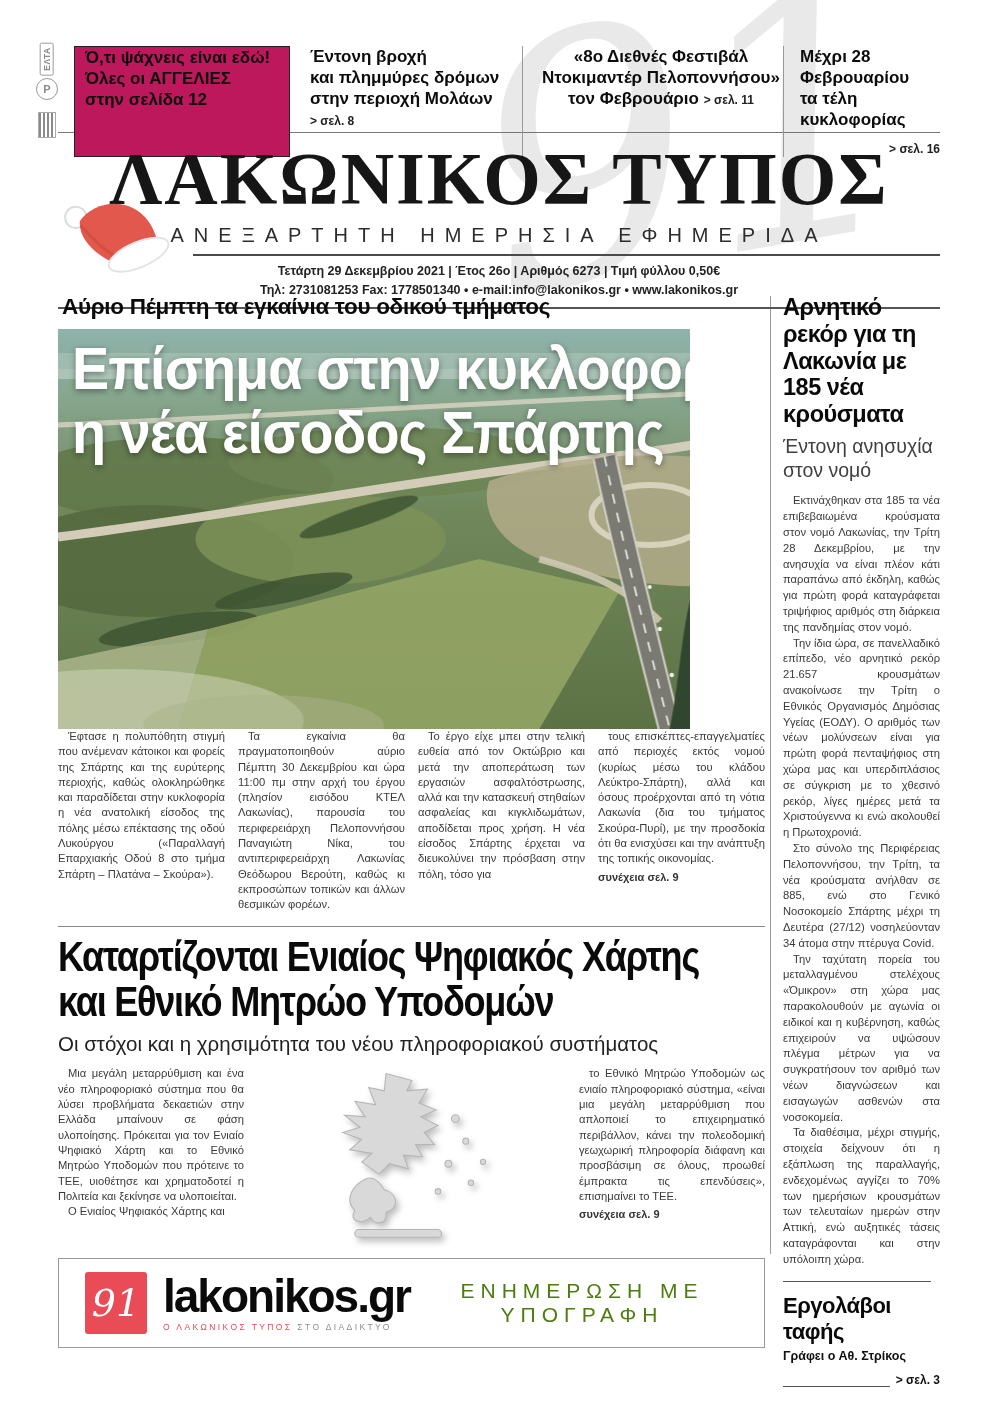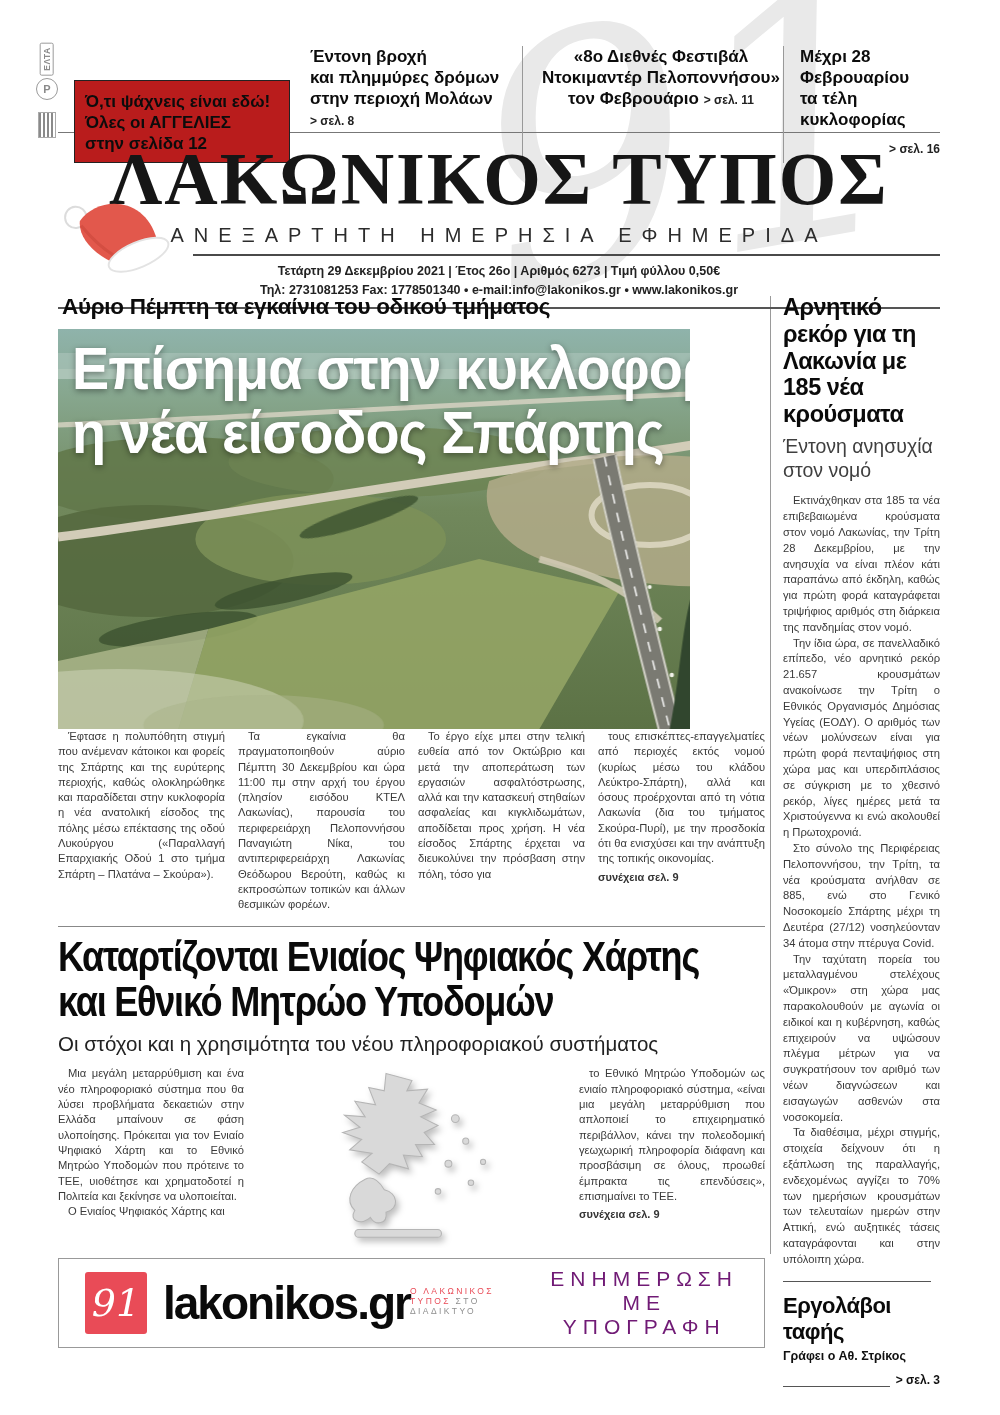--- a/index.html
+++ b/index.html
@@ -17,21 +17,21 @@
   .rail-box{transform:rotate(-90deg);font-size:8.5px;font-weight:bold;letter-spacing:.5px;
             border:1px solid #9a9a9a;padding:1px 4px;border-radius:2px;background:#fff;}
   .rail-circle{width:20px;height:20px;border:1.5px solid #9a9a9a;border-radius:50%;
                display:flex;align-items:center;justify-content:center;font-size:11px;font-weight:bold;}
   .rail-barcode{width:16px;height:24px;background:repeating-linear-gradient(90deg,#8a8a8a 0 2px,#fff 2px 4px);
                 border:1px solid #aaa;}
 
   
   .teasers{position:absolute;left:74px;top:46px;width:866px;display:flex;z-index:1;}
   .teaser{font-weight:bold;font-size:17px;line-height:1.24;color:#0c0c0c;}
-  .teaser-box{border:1.5px solid #222;padding:10px 10px 8px;width:194px;background:#b91c1c;margin-top:34px;}
+  .teaser-box{border:1.5px solid #222;padding:0 10px 8px;width:194px;background:#be185d;}
   .teaser-2{margin-left:20px;width:212px;}
   .teaser-3{border-left:1px solid #999;padding-left:16px;width:244px;text-align:center;}
   .teaser-4{border-left:1px solid #999;padding-left:16px;flex:1;}
   .t-line{display:block;}
   .pg-ref{font-size:12px;font-weight:bold;color:#222;white-space:nowrap;}
   .teaser-4 .pg-ref{display:block;text-align:right;margin-top:12px;}
 
   .top-rule{position:absolute;top:132px;left:58px;width:882px;border-top:1.5px solid #777;}
 
   
@@ -70,26 +70,26 @@
   .s2-col{width:186px;flex:none;font-size:11.2px;line-height:15.3px;text-align:justify;color:#3a3a3a;}
   .s2-col p{margin:0;text-indent:10px;}
   .s2-map{flex:1;display:flex;align-items:flex-start;justify-content:center;}
   .s2-map svg{filter:drop-shadow(3px 4px 3px rgba(0,0,0,.25));}
 
   
   .banner{border:1px solid #999;height:88px;display:flex;align-items:center;padding:0 26px;
           gap:16px;margin-top:10px;background:#fff;}
   .logo-sq{width:62px;height:62px;border-radius:3px;display:flex;align-items:center;justify-content:center;
            color:#fff;font-family:"DejaVu Serif",serif;font-style:italic;font-size:38px;flex:none;}
-  .site-wrap{display:flex;flex-direction:row;}
+  .site-wrap{display:flex;flex-direction:column;}
   .site{font-size:46px;font-weight:bold;letter-spacing:-2px;line-height:.95;color:#0a0a0a;}
   .tagline{font-size:8.5px;letter-spacing:2.4px;margin-top:4px;}
   .tagline .tg-a{color:#e94b57;}
   .tagline .tg-b{color:#8e8e8e;}
-  .slogan{flex:1;text-align:center;font-size:21px;letter-spacing:6px;color:#701a75;}
+  .slogan{flex:1;text-align:center;font-size:21px;letter-spacing:6px;color:#4d7c0f;}
 
   
   .sidebar{position:absolute;left:783px;top:294px;width:157px;z-index:1;}
   .cv-head{font-size:23.5px;font-weight:bold;line-height:1.14;letter-spacing:-.5px;color:#0a0a0a;margin-bottom:7px;}
   .cv-sub{font-size:19.5px;font-weight:400;color:#3f3f3f;line-height:1.22;margin-bottom:11px;}
   .sidebar p{font-size:11.2px;line-height:15.8px;text-align:justify;color:#3a3a3a;margin:0;text-indent:10px;}
   .op-rule{border:0;border-top:1px solid #555;margin:13px 0 11px;width:94%;}
   .op-title{font-size:22px;font-weight:bold;letter-spacing:-.5px;color:#0a0a0a;}
   .op-byline{font-size:12.5px;font-weight:bold;margin-top:4px;color:#111;}
   .op-pg{display:flex;align-items:flex-end;gap:6px;margin-top:10px;}
@@ -201,21 +201,21 @@
       </svg>
       <div class="headline-overlay">
         <div class="hl">Επίσημα στην κυκλοφορία</div>
         <div class="hl">η νέα είσοδος Σπάρτης</div>
       </div>
     </div>
 
 
     <div class="lead-cols">
       <div class="col">
-          <p>Έφτασε η πολυπόθητη στιγμή που ανέμεναν κάτοικοι και φορείς της Σπάρτης και της ευρύτερης περιοχής, καθώς ολοκληρώθηκε και παραδίδεται στην κυκλοφορία η νέα ανατολική είσοδος της πόλης μέσω επέκτασης της οδού Λυκούργου («Παραλλαγή Επαρχιακής Οδού 1 στο τμήμα Σπάρτη – Πλατάνα – Σκούρα»).</p>
+          <p>Έφτασε η πολυπόθητη στιγμή που ανέμεναν κάτοικοι και φορείς της Σπάρτης και της ευρύτερης περιοχής, καθώς ολοκληρώθηκε και παραδίδεται στην κυκλοφορία η νέα ανατολική είσοδος της πόλης μέσω επέκτασης της οδού Λυκούργου («Παραλλαγή Επαρχιακής Οδού 8 στο τμήμα Σπάρτη – Πλατάνα – Σκούρα»).</p>
         </div>
       <div class="col">
           <p>Τα εγκαίνια θα πραγματοποιηθούν αύριο Πέμπτη 30 Δεκεμβρίου και ώρα 11:00 πμ στην αρχή του έργου (πλησίον εισόδου ΚΤΕΛ Λακωνίας), παρουσία του περιφερειάρχη Πελοποννήσου Παναγιώτη Νίκα, του αντιπεριφερειάρχη Λακωνίας Θεόδωρου Βερούτη, καθώς κι εκπροσώπων τοπικών και άλλων θεσμικών φορέων.</p>
         </div>
       <div class="col">
           <p>Το έργο είχε μπει στην τελική ευθεία από τον Οκτώβριο και μετά την αποπεράτωση των εργασιών ασφαλτόστρωσης, αλλά και την κατασκευή στηθαίων ασφαλείας και κιγκλιδωμάτων, αποδίδεται προς χρήση. Η νέα είσοδος Σπάρτης έρχεται να διευκολύνει την πρόσβαση στην πόλη, τόσο για</p>
         </div>
       <div class="col">
         <p>τους επισκέπτες-επαγγελματίες από περιοχές εκτός νομού (κυρίως μέσω του κλάδου Λεύκτρο-Σπάρτη), αλλά και όσους προέρχονται από τη νότια Λακωνία (δια του τμήματος Σκούρα-Πυρί), με την προσδοκία ότι θα ενισχύσει και την ανάπτυξη της τοπικής οικονομίας.</p>
         <span class="more">συνέχεια σελ. 9</span>

